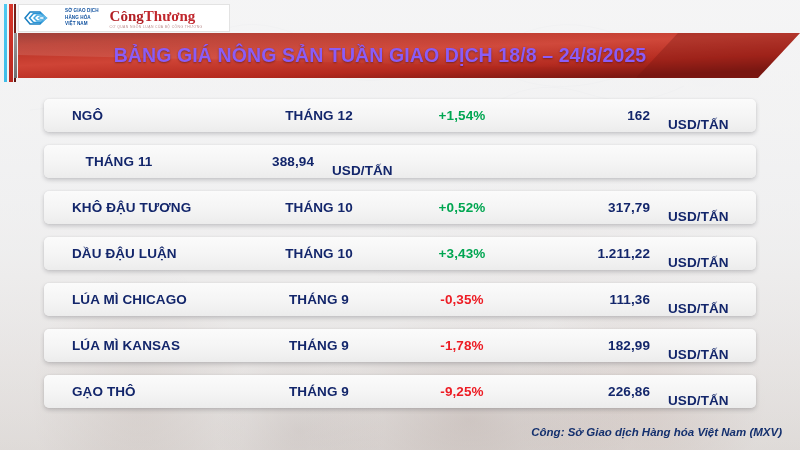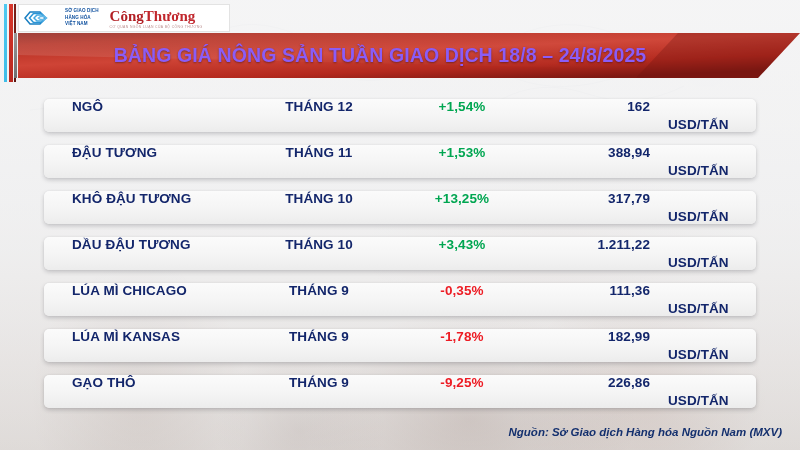--- a/index.html
+++ b/index.html
@@ -69,21 +69,21 @@
     position:absolute;left:14px;top:33px;width:3px;height:45px;
     background:linear-gradient(180deg,#9a9a9a,#6f6f6f);
   }
   
   .rows{position:absolute;left:44px;top:99px;width:712px;}
   .row{
     position:relative;height:33px;margin-bottom:13px;
     background:linear-gradient(180deg,#fbfbfb 0%,#f4f4f4 58%,#ececec 100%);
     border-radius:5px;
     box-shadow:0 2px 4px rgba(40,40,50,.22), 0 0 1px rgba(0,0,0,.12);
-    display:flex;
+    display:flex;align-items:center;
   }
   .row:last-child{margin-bottom:0;}
   .c-name{
     width:200px;padding-left:28px;box-sizing:border-box;
     color:#13266b;font-size:13.5px;font-weight:700;white-space:nowrap;letter-spacing:.1px;
   }
   .c-month{
     width:150px;text-align:center;
     color:#13266b;font-size:13.5px;font-weight:700;white-space:nowrap;letter-spacing:.1px;
   }
@@ -189,37 +189,35 @@
 
     <div class="row">
       <div class="c-name">NGÔ</div>
       <div class="c-month">THÁNG 12</div>
       <div class="c-change up">+1,54%</div>
       <div class="c-price">162</div>
       <div class="c-unit">USD/TẤN</div>
     </div>
 
     <div class="row">
-      <div class="c-name">ĐẬU TƯƠNG</div>
       <div class="c-month">THÁNG 11</div>
-      <div class="c-change up">+1,53%</div>
       <div class="c-price">388,94</div>
       <div class="c-unit">USD/TẤN</div>
     </div>
 
     <div class="row">
       <div class="c-name">KHÔ ĐẬU TƯƠNG</div>
       <div class="c-month">THÁNG 10</div>
-      <div class="c-change up">+13,25%</div>
+      <div class="c-change up">+0,52%</div>
       <div class="c-price">317,79</div>
       <div class="c-unit">USD/TẤN</div>
     </div>
 
     <div class="row">
-      <div class="c-name">DẦU ĐẬU TƯƠNG</div>
+      <div class="c-name">DẦU ĐẬU LUẬN</div>
       <div class="c-month">THÁNG 10</div>
       <div class="c-change up">+3,43%</div>
       <div class="c-price">1.211,22</div>
       <div class="c-unit">USD/TẤN</div>
     </div>
 
     <div class="row">
       <div class="c-name">LÚA MÌ CHICAGO</div>
       <div class="c-month">THÁNG 9</div>
       <div class="c-change down">-0,35%</div>
@@ -238,15 +236,15 @@
     <div class="row">
       <div class="c-name">GẠO THÔ</div>
       <div class="c-month">THÁNG 9</div>
       <div class="c-change down">-9,25%</div>
       <div class="c-price">226,86</div>
       <div class="c-unit">USD/TẤN</div>
     </div>
 
   </div>
 
-  <div class="source">Nguồn: Sở Giao dịch Hàng hóa Nguồn Nam (MXV)</div>
+  <div class="source">Công: Sở Giao dịch Hàng hóa Việt Nam (MXV)</div>
 
 </div>
 
 </body></html>

